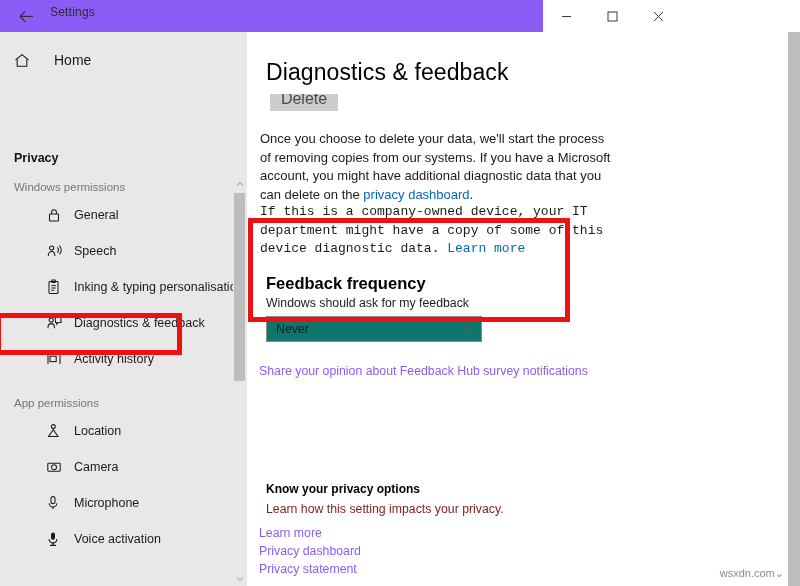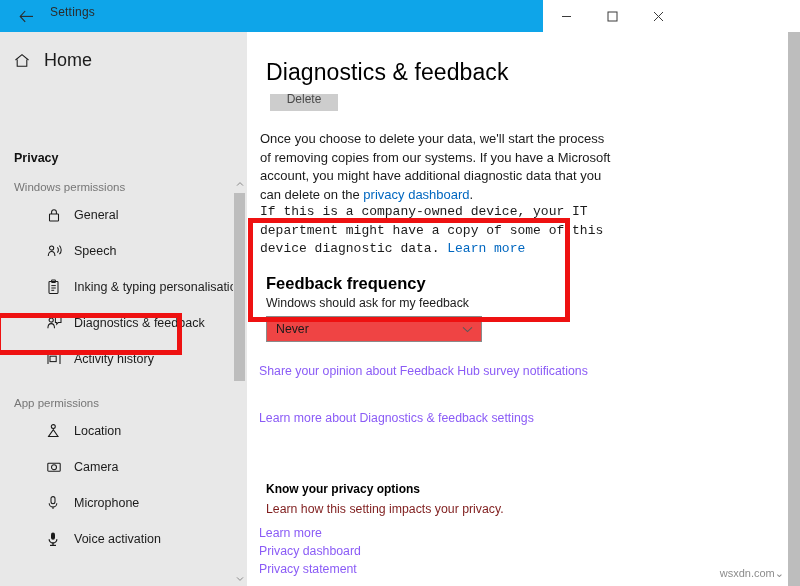--- a/index.html
+++ b/index.html
@@ -14,21 +14,21 @@
     position: relative;
     width: 800px; height: 586px;
     background: #ffffff;
     overflow: hidden;
   }
 
   
   .titlebar {
     position: absolute; top: 0; left: 0;
     width: 681px; height: 32px;
-    background: #0ea5e9;
+    background: #8b5cf6;
   }
   .titlebar-right {
     position: absolute; top: 0; right: 0;
     width: 138px; height: 32px;
     background: #ffffff;
     display: flex;
   }
   .wbtn {
     flex: 1 1 46px; height: 32px;
     display: flex; align-items: center; justify-content: center;
@@ -54,21 +54,21 @@
     background: #e8e8e8;
     overflow: hidden;
   }
   .home-row {
     position: absolute; left: 0; top: 13px;
     width: 232px; height: 30px;
     display: flex; align-items: center;
     padding-left: 14px;
   }
   .home-row .ico { width: 26px; color: #1b1b1b; display: flex; align-items: center; }
-  .home-row .lbl { font-size: 18px; color: #1b1b1b; margin-left: 4px; }
+  .home-row .lbl { font-size: 14px; color: #1b1b1b; margin-left: 14px; }
 
   .searchbox {
     position: absolute; left: 14px; top: 79px;
     width: 222px; height: 25px;
     background: #ffffff;
     border: 1px solid #9a9a9a;
     display: flex; align-items: center;
   }
   .searchbox input {
     flex: 1; border: 0; outline: 0; background: transparent;
@@ -146,21 +146,21 @@
   }
   .page-title {
     position: absolute; left: 19px; top: 12px;
     font-size: 23px; color: #000; font-weight: normal;
     letter-spacing: .1px;
   }
   .ghost-btn {
     position: absolute; left: 23px; top: 62px;
     width: 68px; height: 17px;
     background: #cdcdcd;
-    font-size: 12px; color: #4a4a4a;
+    font-size: 16px; color: #4a4a4a;
     text-align: center; line-height: 10px;
     overflow: hidden;
     z-index: 1;
   }
 
   .para {
     position: absolute; left: 13px;
     width: 352px;
     font-size: 13px; line-height: 18.5px;
     color: #1b1b1b;
@@ -175,21 +175,21 @@
   }
   .sub-label {
     position: absolute; left: 19px;
     font-size: 12.3px; color: #1b1b1b;
   }
 
   
   .dropdown {
     position: absolute; left: 19px; top: 254px;
     width: 216px; height: 26px;
-    background: #ef4444;
+    background: #0f766e;
     border: 1px solid #8a8a8a;
     display: flex; align-items: center;
   }
   .dropdown .dval {
     flex: 1; font-size: 12.3px; color: #1b1b1b; padding-left: 9px;
   }
   .dropdown .dchev {
     width: 28px; display: flex; align-items: center; justify-content: center;
     color: #5a5a5a;
   }
@@ -441,21 +441,20 @@
       <span class="dval">Never</span>
       <span class="dchev">
         <svg width="11" height="7" viewBox="0 0 11 7" aria-hidden="true">
           <path d="M1 1.4 L5.5 5.6 L10 1.4" fill="none" stroke="currentColor" stroke-width="1.1"></path>
         </svg>
       </span>
     </div>
 
     <a class="link-line" style="top:332px;" href="#">Share your opinion about Feedback Hub survey notifications</a>
 
-    <a class="link-line" style="top:379px;" href="#">Learn more about Diagnostics &amp; feedback settings</a>
 
     <h2 class="sec-head" style="top:440px; font-size:12px;">Know your privacy options</h2>
 
     <div class="privacy-sub" style="top:470px;">Learn how this setting impacts your privacy.</div>
 
     <a class="link-line" style="top:494px;" href="#">Learn more</a>
     <a class="link-line" style="top:512px;" href="#">Privacy dashboard</a>
     <a class="link-line" style="top:530px;" href="#">Privacy statement</a>
 
     <div class="main-sb-track">

